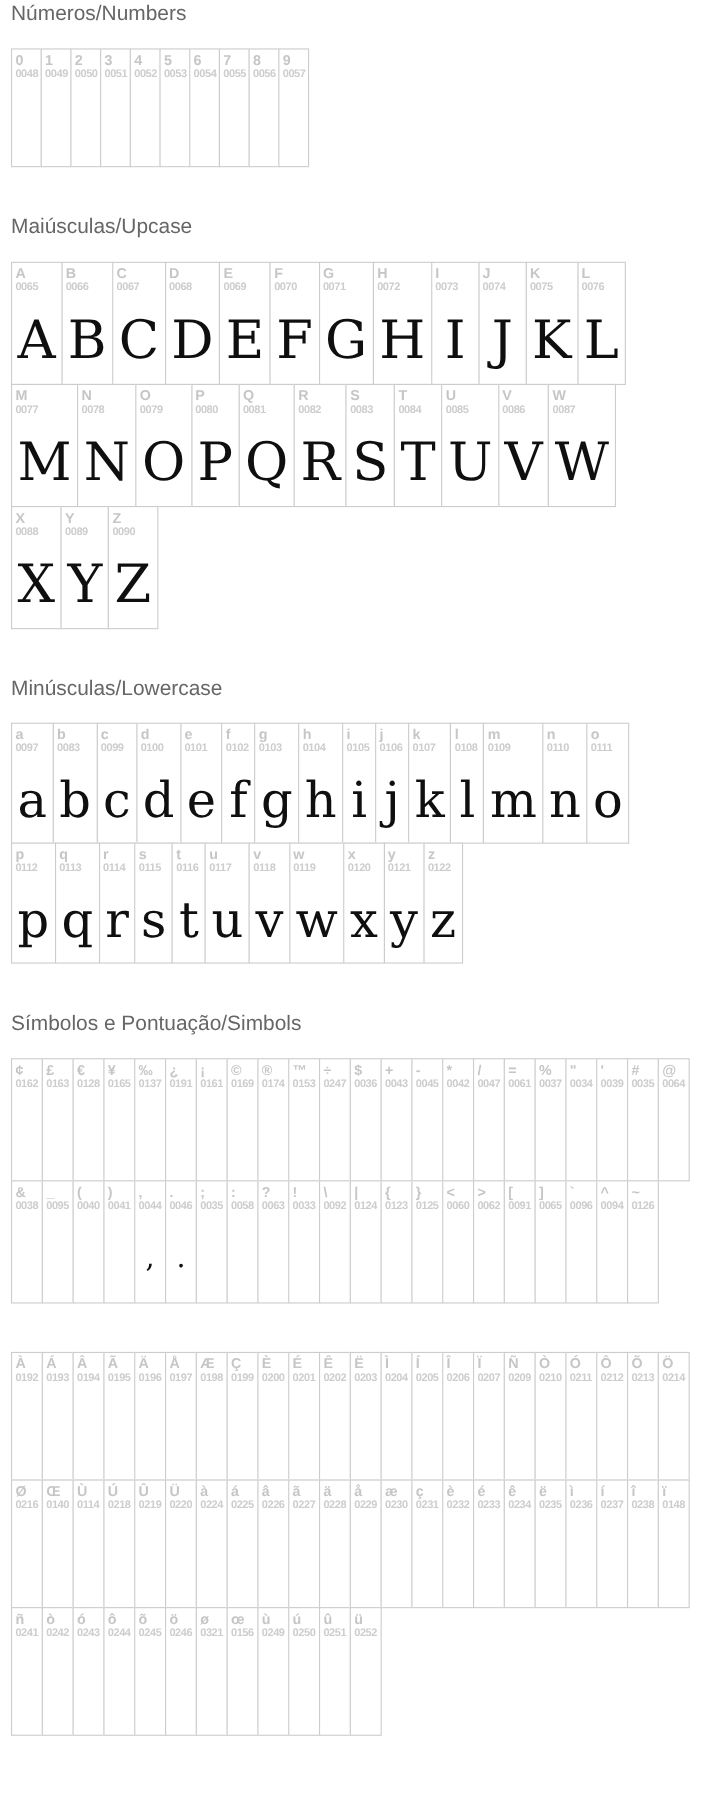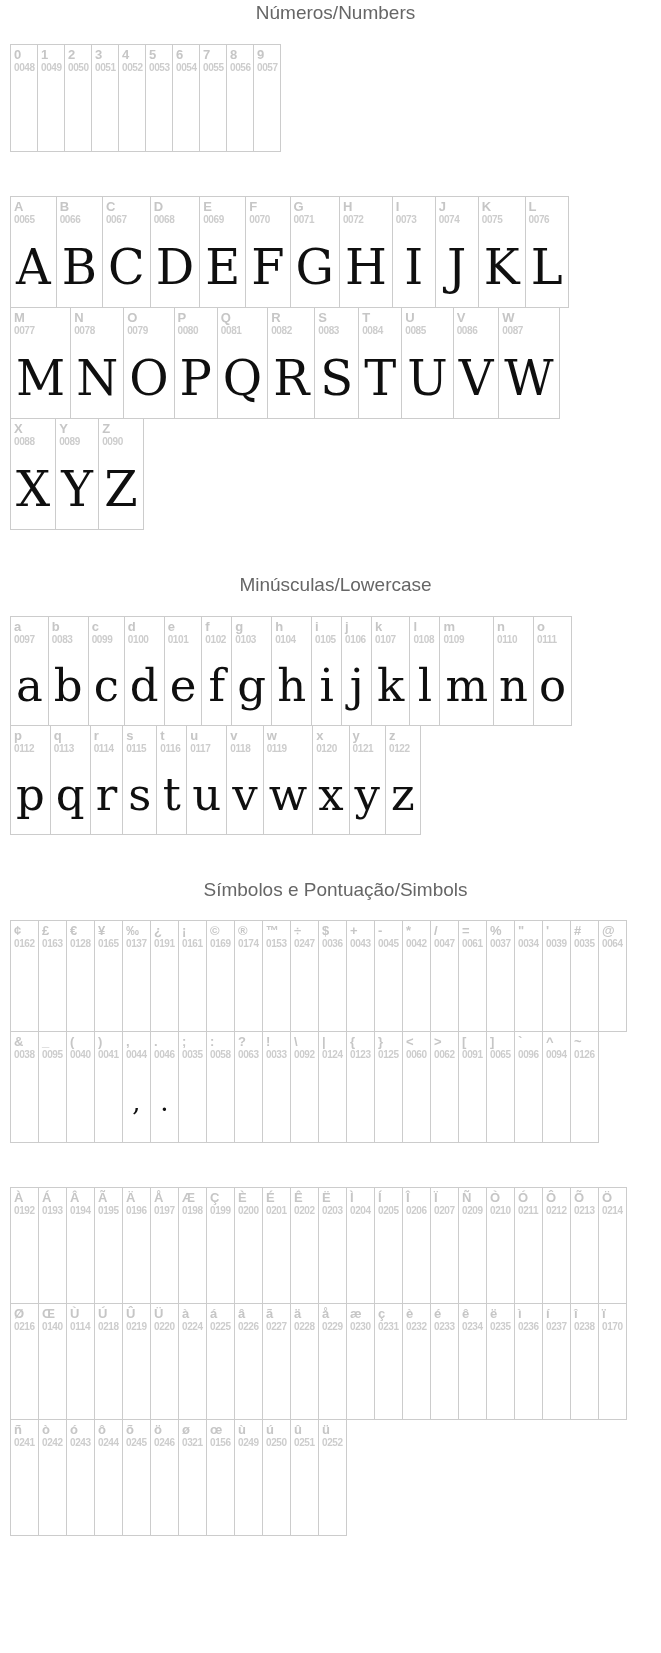--- a/index.html
+++ b/index.html
@@ -14,21 +14,21 @@
   html,body{margin:0;padding:0;}
   body{
     width:661px;height:1653px;overflow:hidden;
     background:var(--c-bg);
     font-family:"Liberation Sans",sans-serif;
   }
   #sections{padding:2px 0 0 10px;}
   .charmap-section{margin:0 0 44px 0;}
   .section-title{
     font-size:19px;font-weight:400;color:var(--c-heading);
-    margin:0 0 19px 0;line-height:1.2;text-align:center;
+    margin:0 0 19px 0;line-height:1.2;
   }
   .glyph-row{display:flex;width:max-content;}
   .glyph-row + .glyph-row{margin-top:-1px;}
   .cell{
     border:1px solid var(--c-border);
     margin-right:-1px;
     display:flex;flex-direction:column;
     background:var(--c-bg);
   }
   .cell-head{padding:3px 2px 0 3px;height:30px;flex:0 0 auto;}
@@ -121,20 +121,21 @@
         <div class="cell">
           <div class="cell-head">
             <div class="cell-char">9</div>
             <div class="cell-code">0057</div>
           </div>
           <div class="cell-glyph"></div>
         </div>
       </div>
     </section>
     <section class="charmap-section sec-upcase">
+      <h2 class="section-title">Maiúsculas/Upcase</h2>
       <div class="glyph-row">
         <div class="cell">
           <div class="cell-head">
             <div class="cell-char">A</div>
             <div class="cell-code">0065</div>
           </div>
           <div class="cell-glyph">A</div>
         </div>
         <div class="cell">
           <div class="cell-head">
@@ -1115,21 +1116,21 @@
         <div class="cell">
           <div class="cell-head">
             <div class="cell-char">î</div>
             <div class="cell-code">0238</div>
           </div>
           <div class="cell-glyph"></div>
         </div>
         <div class="cell">
           <div class="cell-head">
             <div class="cell-char">ï</div>
-            <div class="cell-code">0170</div>
+            <div class="cell-code">0148</div>
           </div>
           <div class="cell-glyph"></div>
         </div>
       </div>
       <div class="glyph-row">
         <div class="cell">
           <div class="cell-head">
             <div class="cell-char">ñ</div>
             <div class="cell-code">0241</div>
           </div>

